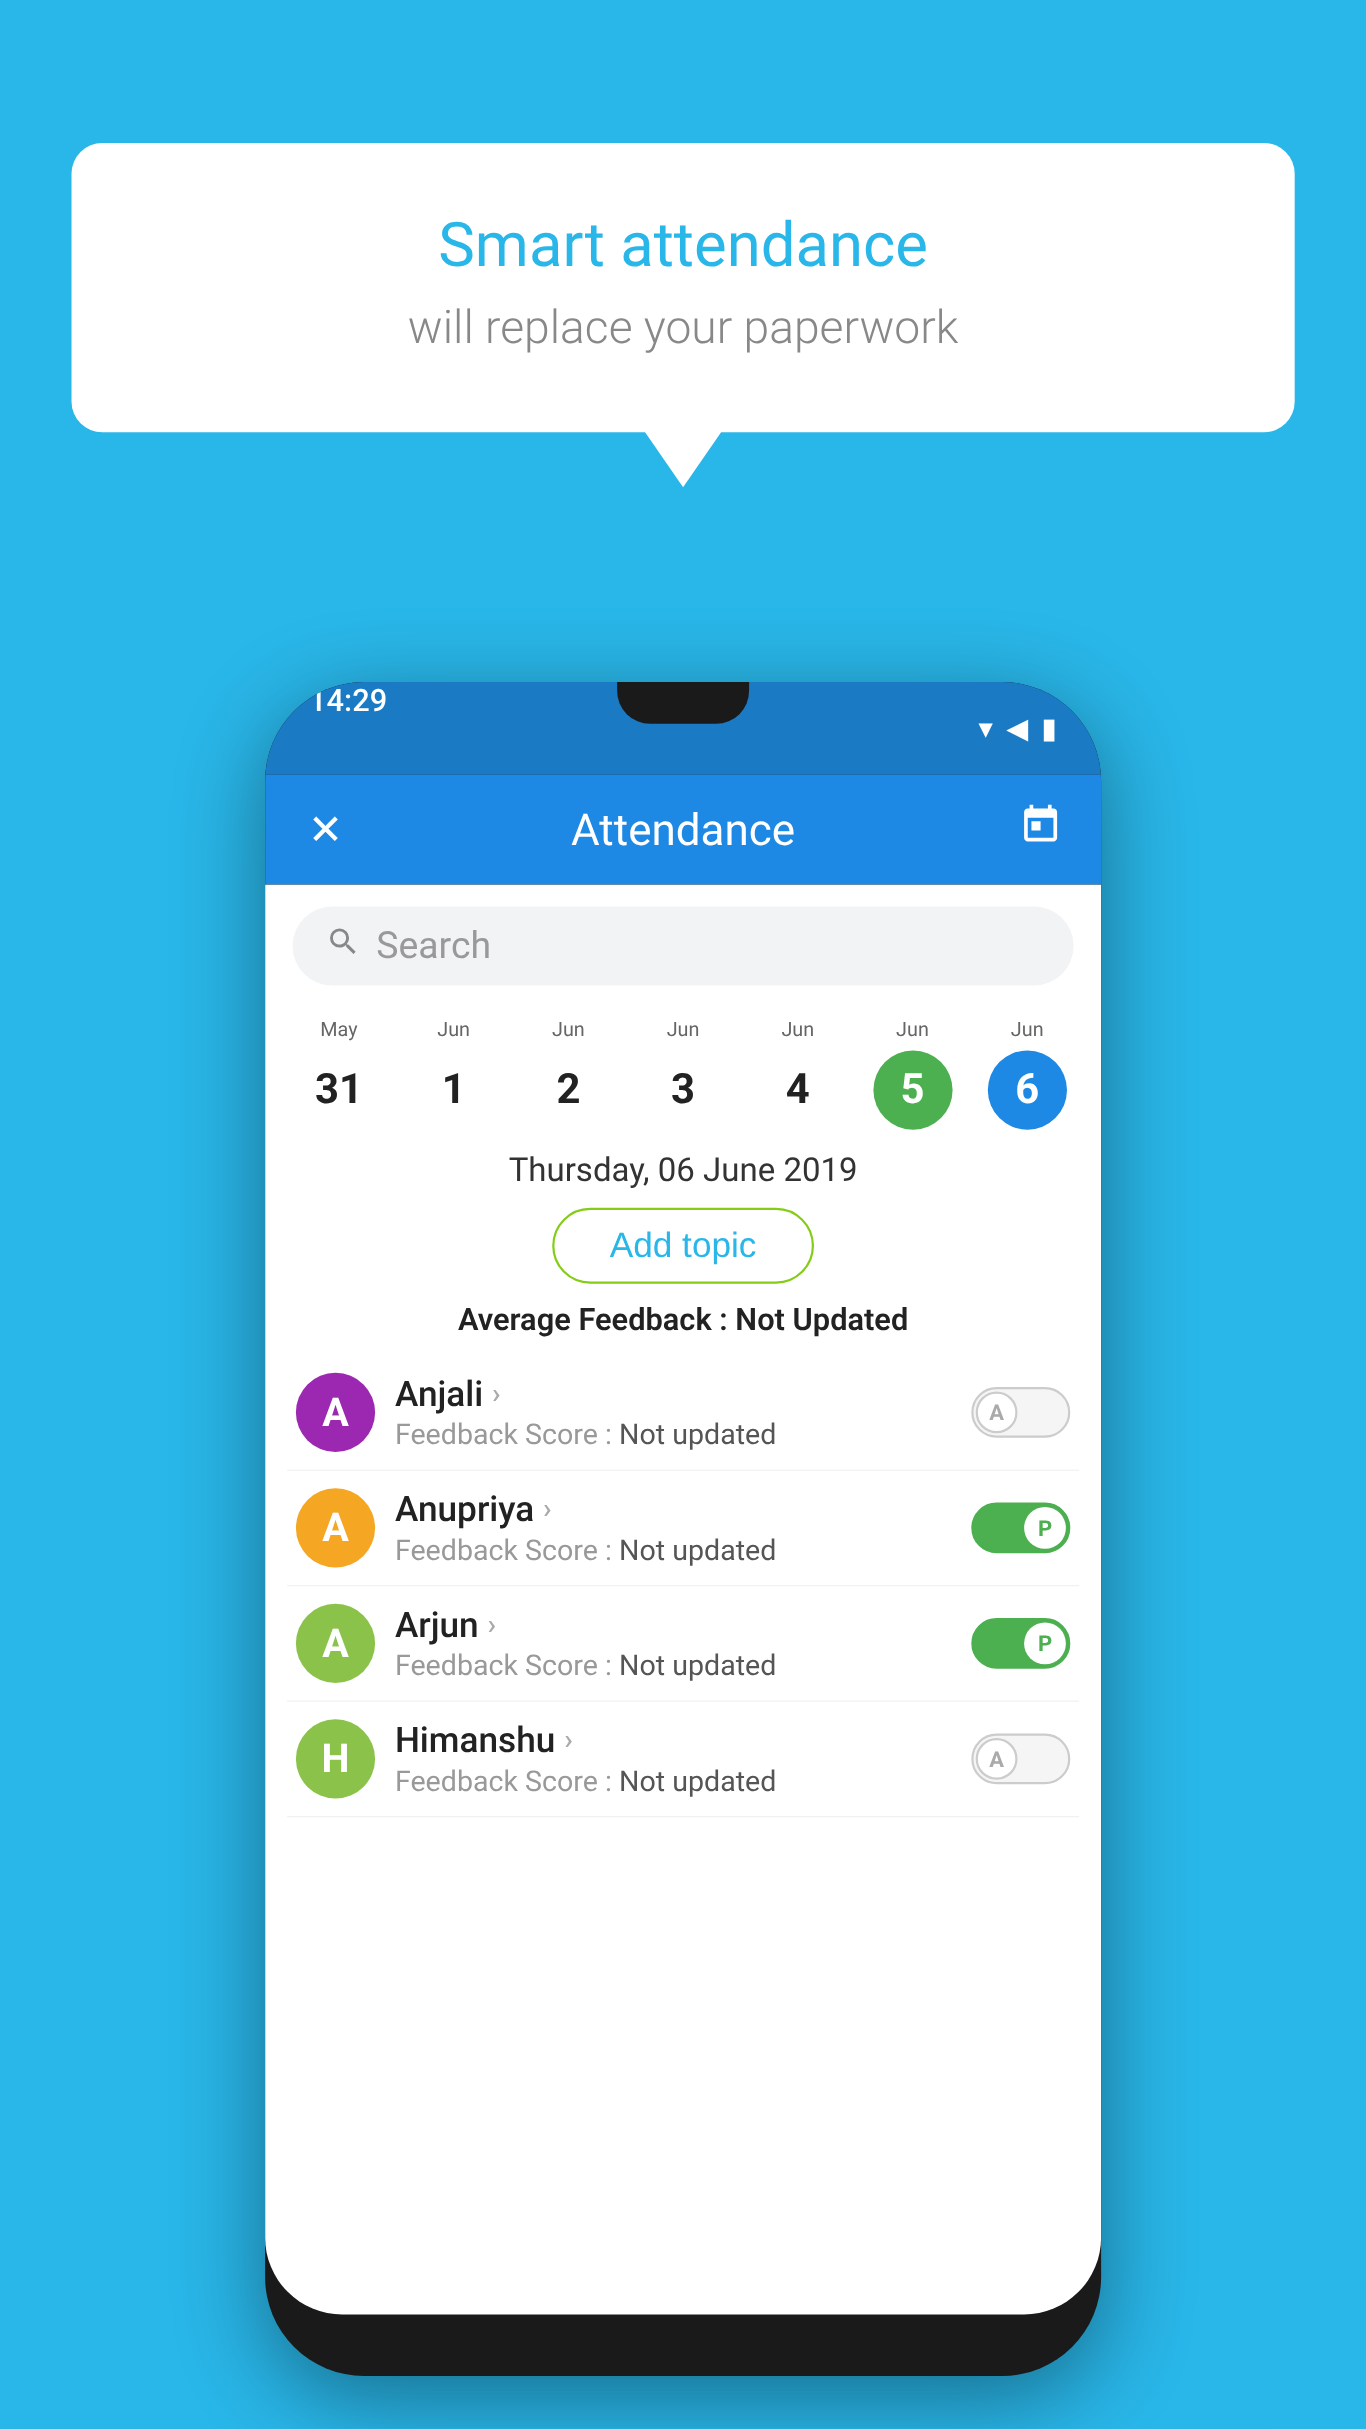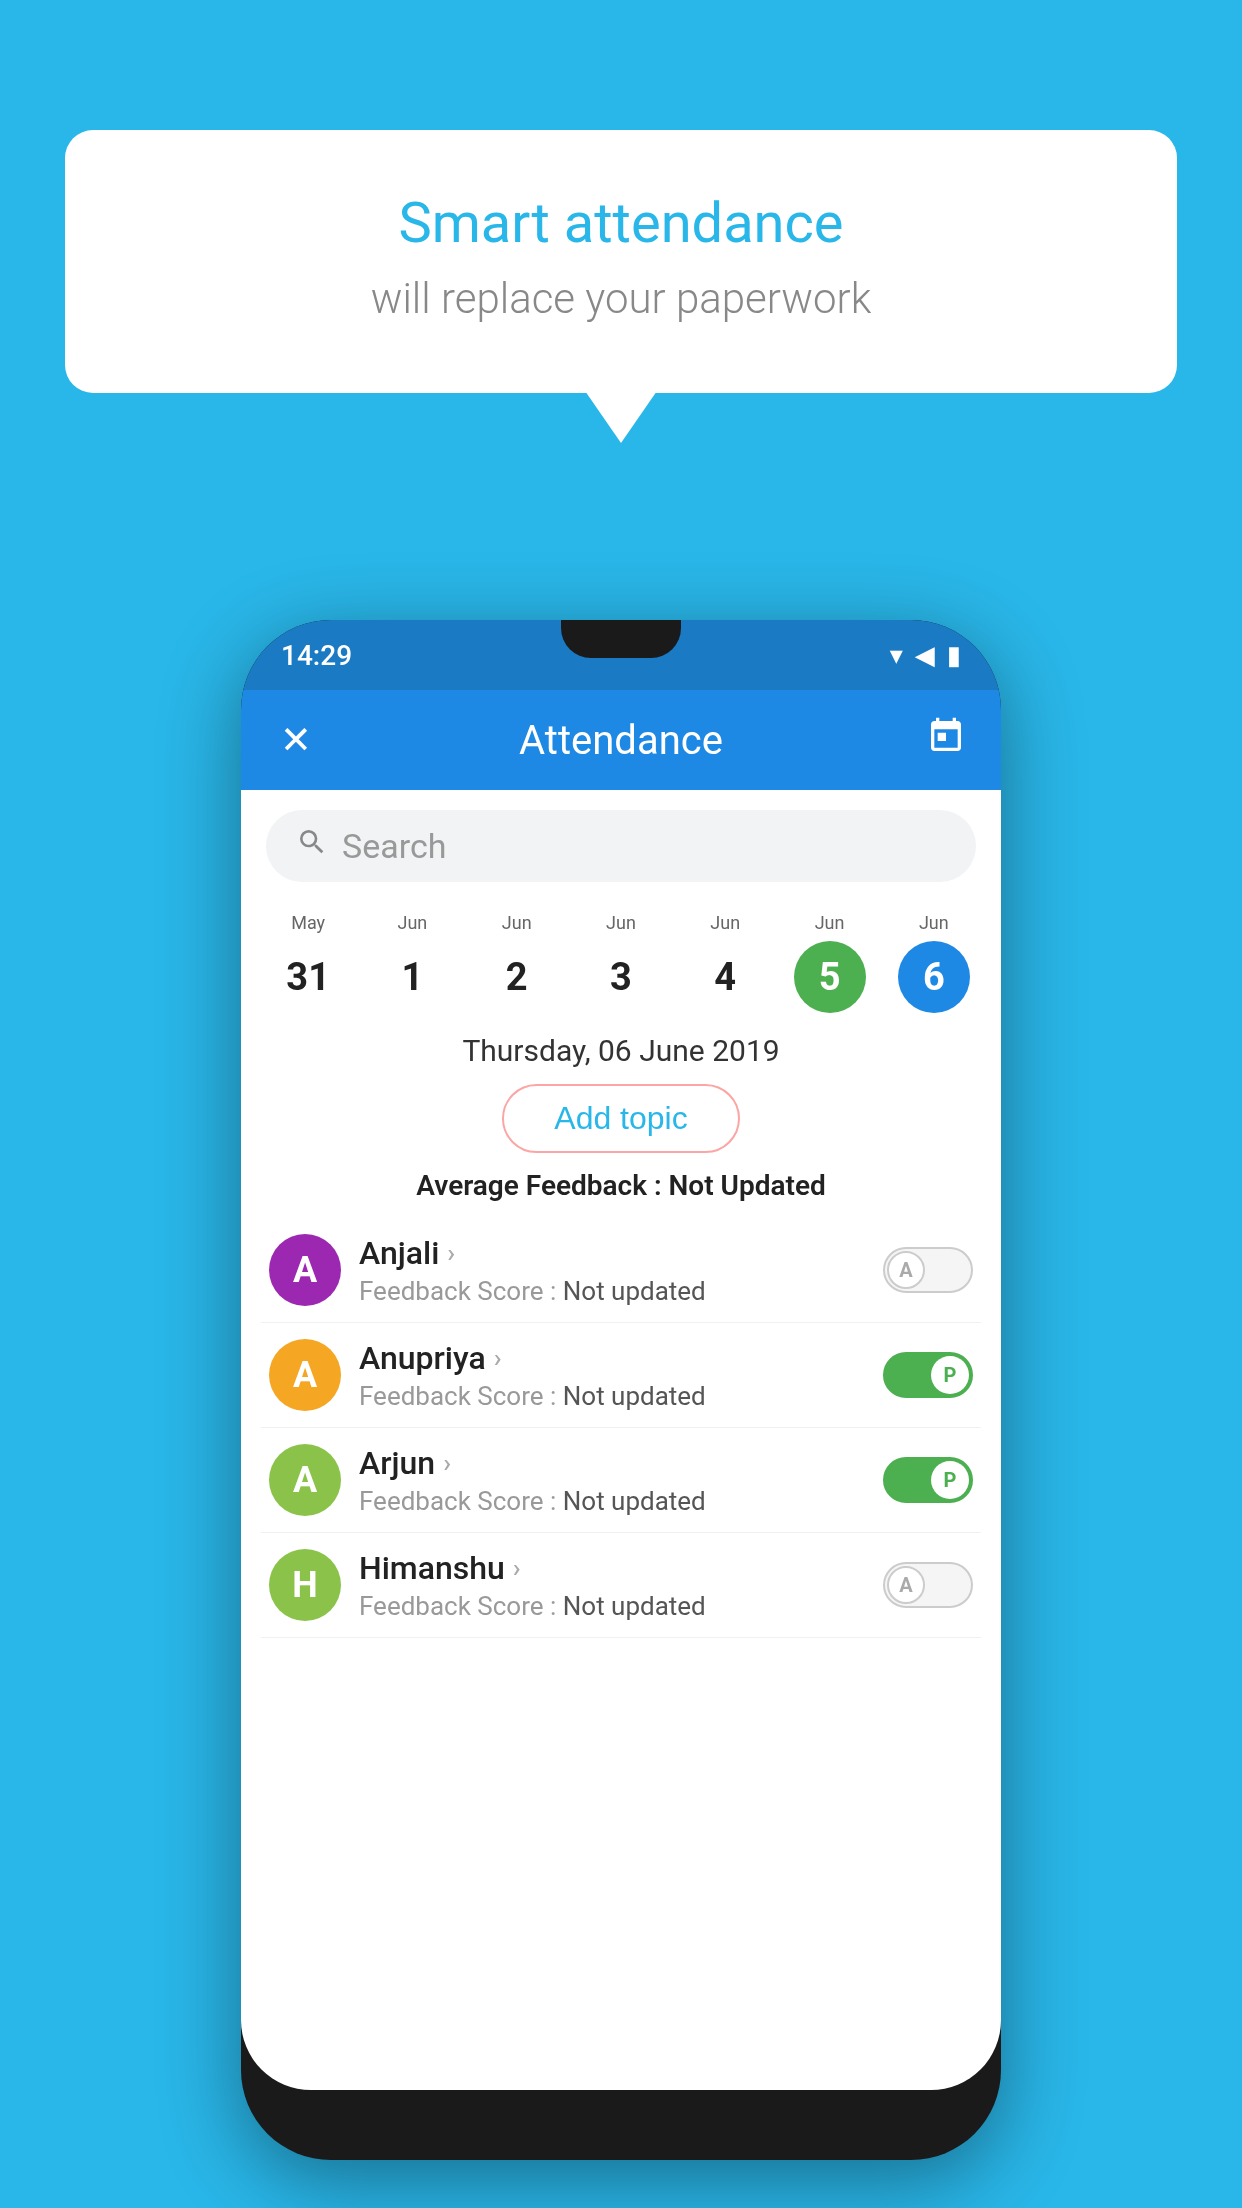--- a/index.html
+++ b/index.html
@@ -65,23 +65,22 @@
       height: 1540px;
       background: #1a1a1a;
       border-radius: 90px;
       box-shadow: 0 20px 80px rgba(0,0,0,0.4);
       overflow: hidden;
     }
 
     
     .status-bar {
       background: #1a7ac4;
-      height: 70px;
-      display: flex;
-      align-items: center;
+      height: 84px;
+      display: flex;
       justify-content: space-between;
       padding: 0 40px;
       position: relative;
     }
 
     .status-bar-time {
       color: white;
       font-size: 28px;
       font-weight: 500;
     }
@@ -217,21 +216,21 @@
       text-align: center;
       color: #333;
       font-size: 30px;
       margin: 10px 0 16px;
     }
 
     
     .add-topic-btn {
       display: block;
       margin: 0 auto 16px;
-      border: 2px solid #fca5a5;
+      border: 2px solid #84cc16;
       border-radius: 40px;
       padding: 14px 50px;
       color: #29b6e8;
       font-size: 32px;
       background: white;
       cursor: pointer;
       width: fit-content;
     }
 
     

